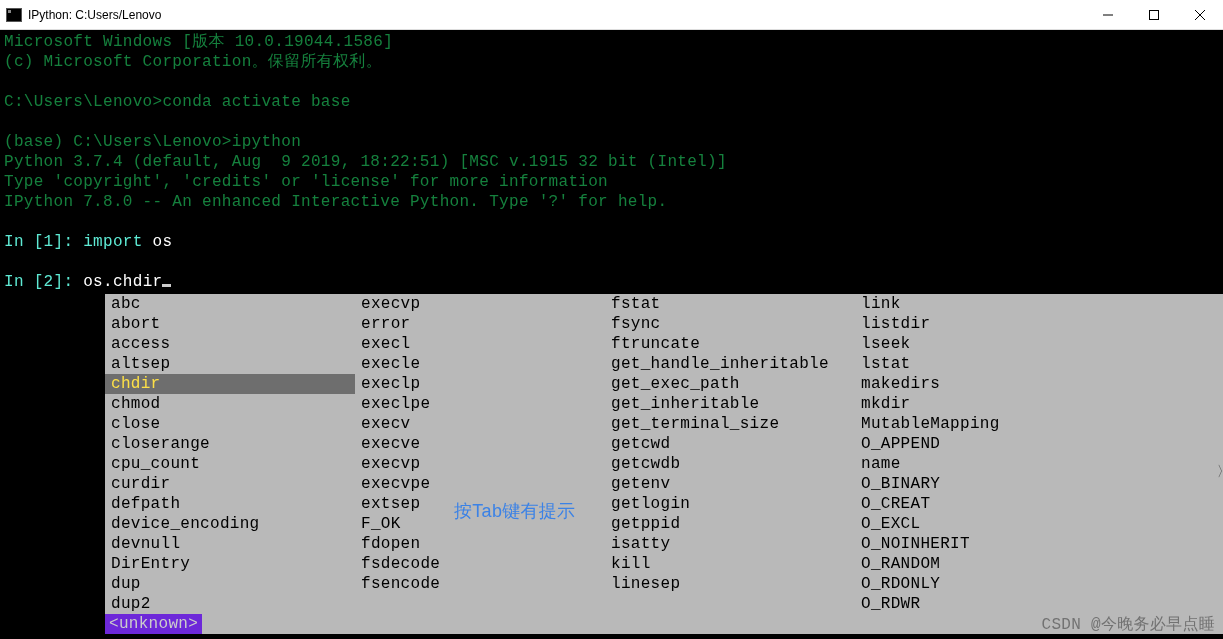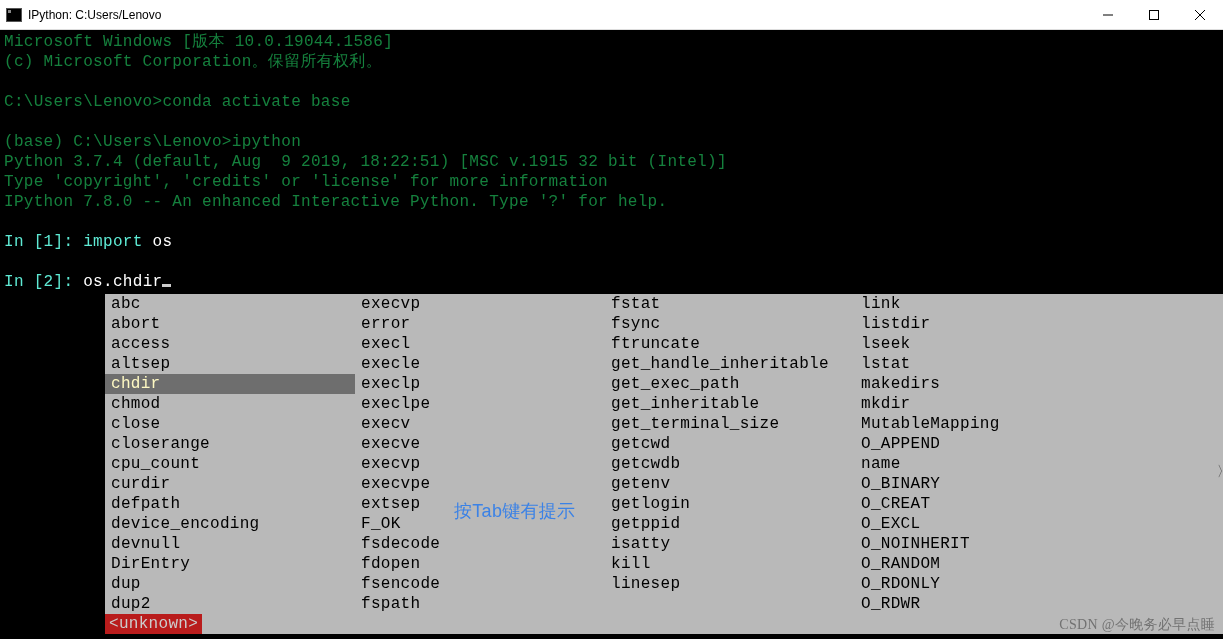--- a/index.html
+++ b/index.html
@@ -17,28 +17,28 @@
   .terminal { background:#000; color:#ccc; font-size:16px; line-height:20px; height:calc(100% - 30px); padding:2px 4px; position:relative; letter-spacing:0.3px; }
   .line { white-space:pre; }
   .gray { color:#15803d; }
   .green { color:#5eead4; }
   .yellow { color:#ffffff; }
   .cursor { display:inline-block; width:9px; height:3px; background:#ccc; margin-bottom:-1px; }
   
   .popup { position:absolute; left:105px; top:264px; width:1132px; background:#b9b9b9; color:#000; }
   .popup-grid { display:grid; grid-template-columns:250px 250px 250px 260px; column-gap:0; }
   .popup-col .item { padding:0 6px; height:20px; line-height:20px; white-space:pre; }
-  .item.selected { background:#6e6e6e; color:#fef9c3; }
+  .item.selected { background:#6e6e6e; color:#fde047; }
   .scroll-right { position:absolute; right:6px; top:168px; color:#555; font-size:14px; }
   .status-row { height:20px; display:flex; }
-  .status-left { background:#b91c1c; color:#ccc; padding:0 4px; line-height:20px; }
+  .status-left { background:#6d28d9; color:#ccc; padding:0 4px; line-height:20px; }
   
   .annotation { position:absolute; color:#3b82e6; font-family:"Microsoft YaHei","SimSun",sans-serif; font-size:18px; font-weight:500; left:454px; top:471px;text-align:right; }
   
-  .watermark { position:absolute; right:8px; bottom:4px; color:#666; font-family:Liberation Serif, serif; font-size:14px; opacity:0.85; }
+  .watermark { position:absolute; right:8px; bottom:4px; color:#666; font-family:Liberation Mono, monospace; font-size:16px; opacity:0.85; }
 </style>
 </head>
 <body>
 
 <div class="titlebar">
   <div class="icon-wrap">
     <div class="app-icon"></div>
   </div>
   <div class="title-text">IPython: C:Users/Lenovo</div>
   <div class="win-controls">
@@ -102,24 +102,23 @@
           <div class="item">execl</div>
           <div class="item">execle</div>
           <div class="item">execlp</div>
           <div class="item">execlpe</div>
           <div class="item">execv</div>
           <div class="item">execve</div>
           <div class="item">execvp</div>
           <div class="item">execvpe</div>
           <div class="item">extsep</div>
           <div class="item">F_OK</div>
+          <div class="item">fdopen</div>
           <div class="item">fsdecode</div>
-          <div class="item">fdopen</div>
           <div class="item">fsencode</div>
-          <div class="item">fspath</div>
         </div>
         <div class="popup-col">
           <div class="item">fstat</div>
           <div class="item">fsync</div>
           <div class="item">ftruncate</div>
           <div class="item">get_handle_inheritable</div>
           <div class="item">get_exec_path</div>
           <div class="item">get_inheritable</div>
           <div class="item">get_terminal_size</div>
           <div class="item">getcwd</div>

